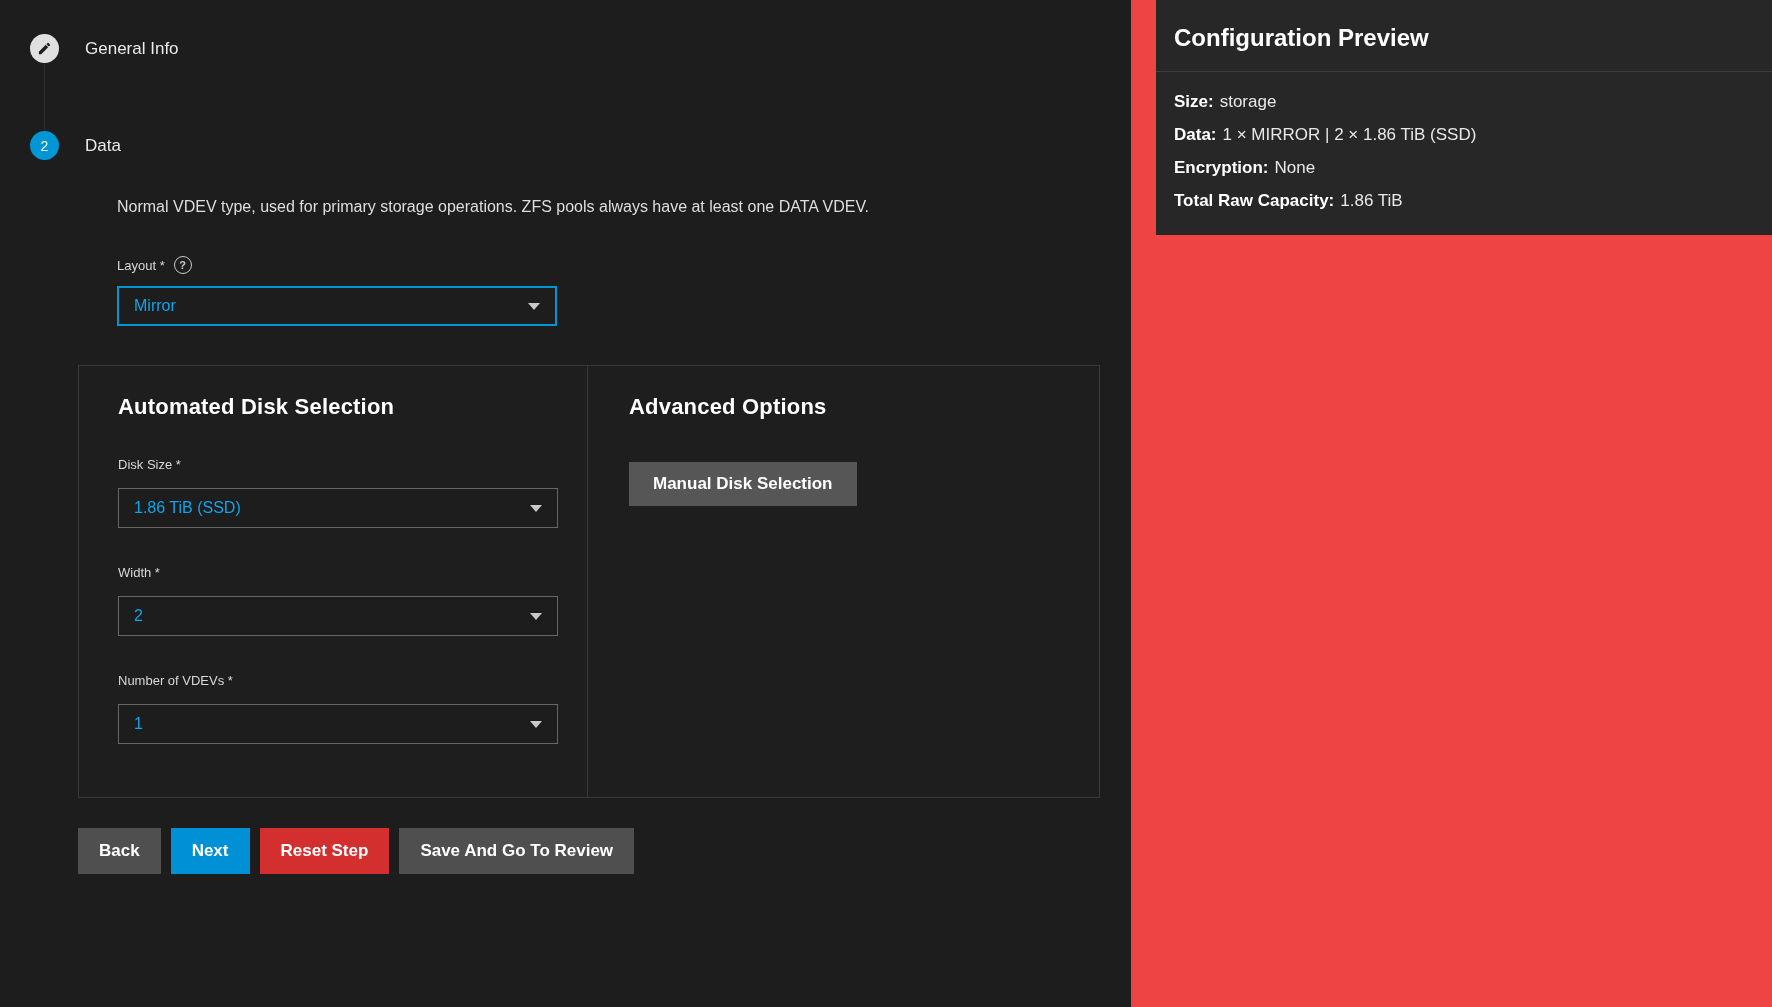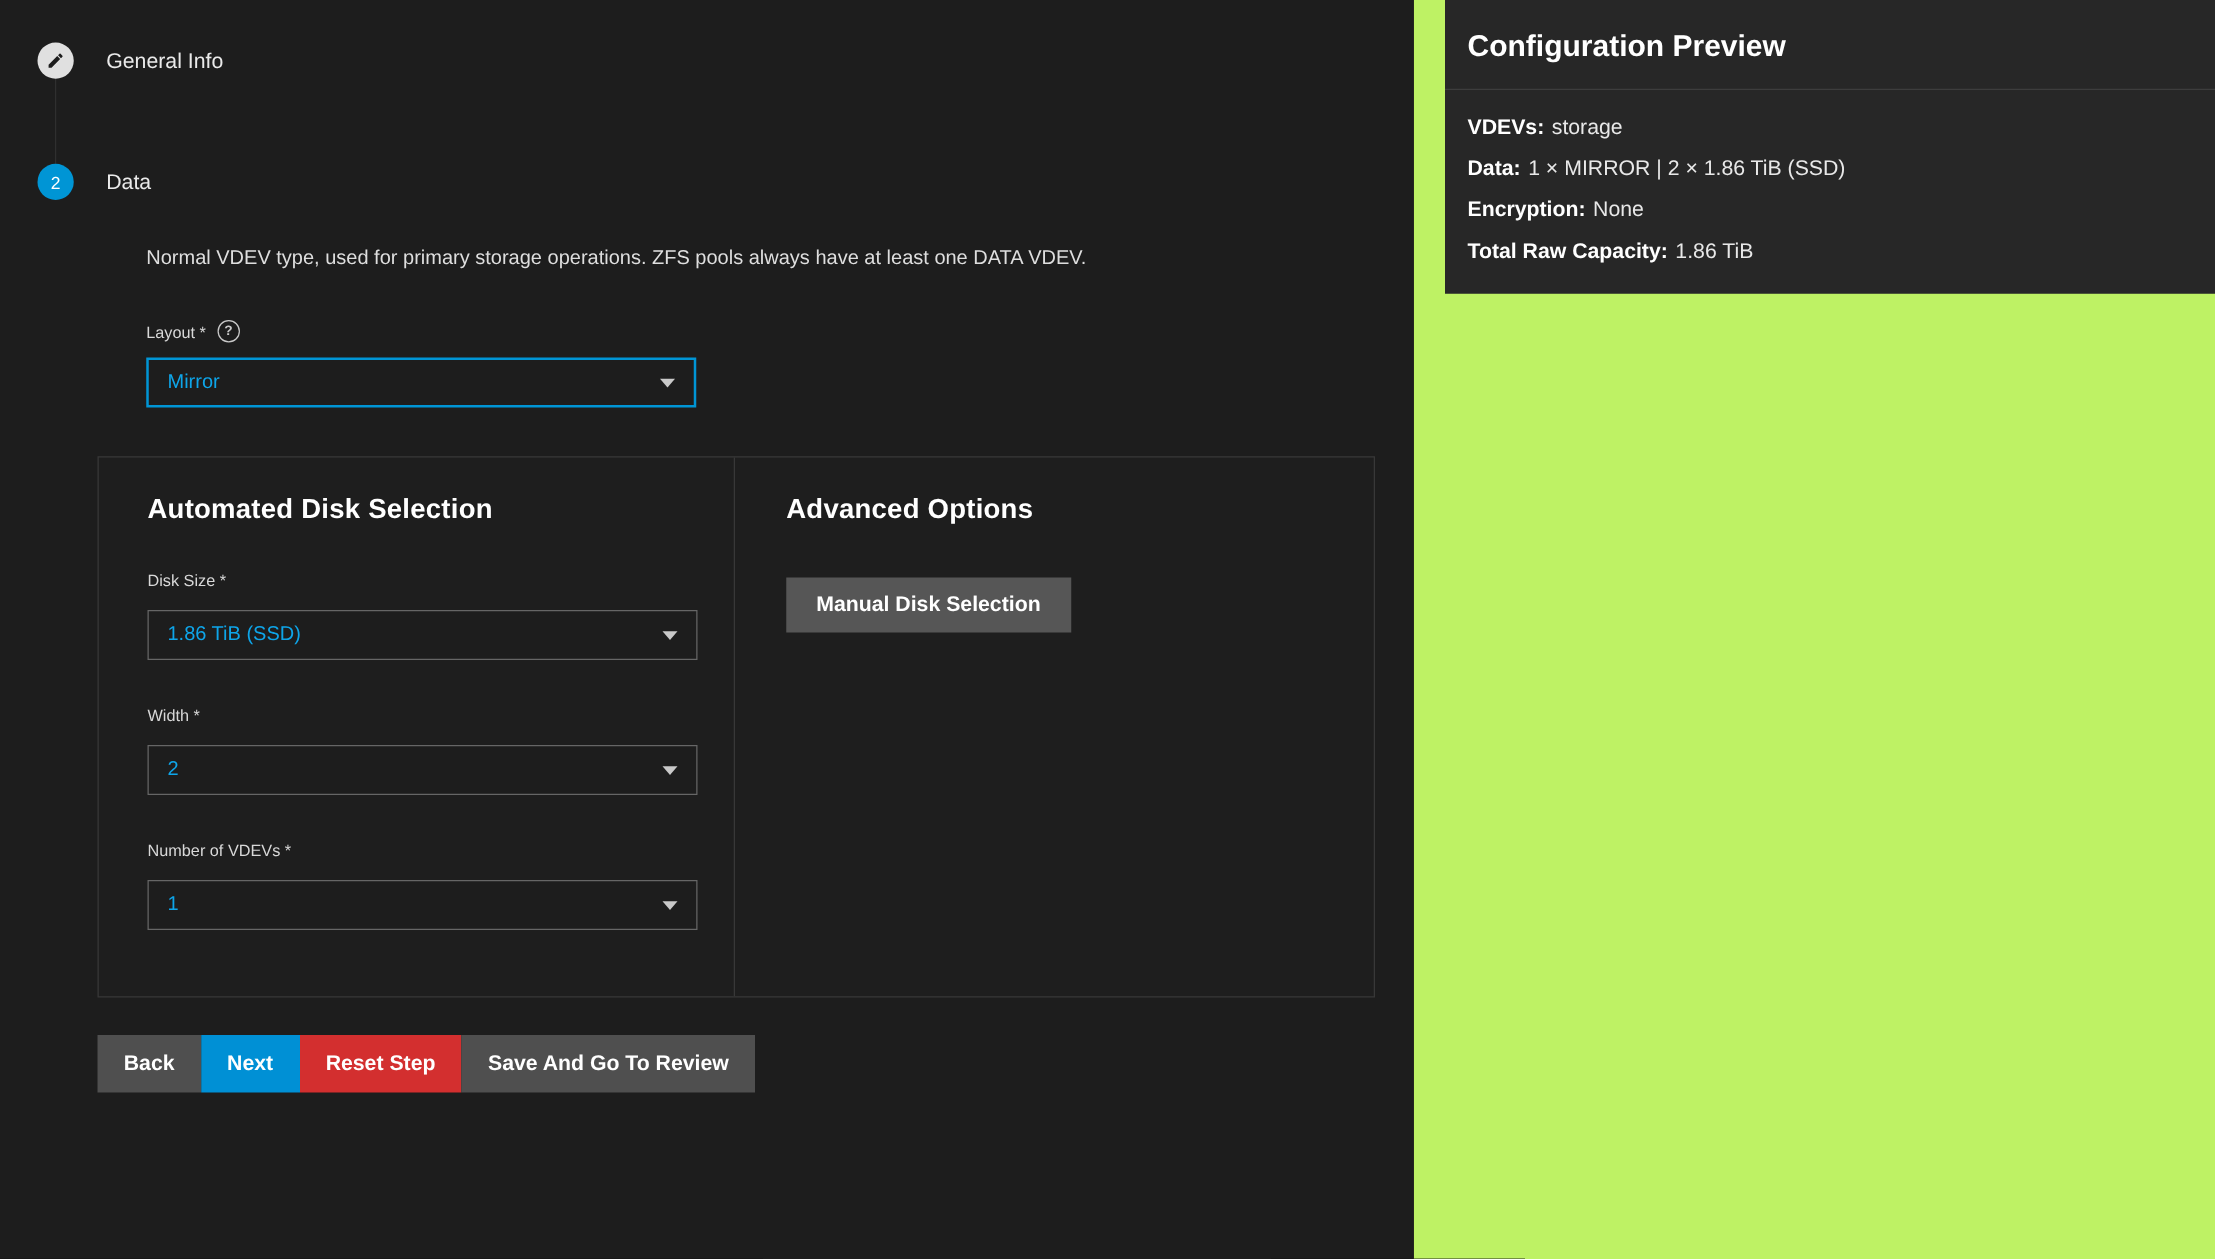--- a/index.html
+++ b/index.html
@@ -45,24 +45,24 @@
   .fgroup .select { margin-top:16px; }
   .adv-desc { margin-top:26px; font-size:16px; line-height:27px; color:#e4e4e4; max-width:445px; }
 
   .btn { border:none; font-family:inherit; font-size:17px; font-weight:bold; color:#fff;
          height:46px; padding:0 21px; cursor:pointer; }
   .btn-gray { background:#4f4f4f; }
   .btn-blue { background:#0090d5; }
   .btn-red  { background:#d32f2f; }
   .btn-manual { background:#565656; height:44px; padding:0 24px; margin-top:42px; }
 
-  .actions { margin:30px 0 0 78px; display:flex; }
+  .actions { margin:30px 0 0 78px; display:flex; gap:10px; }
 
   
-  .sidebar { flex:1; background:#bef264; padding-left:25px; }
+  .sidebar { flex:1; background:#ef4444; padding-left:25px; }
   .card { background:#272727; }
   .card + .card { margin-top:30px; }
   .card-header { padding:24px 18px 19px; border-bottom:1px solid #3d3d3d; }
   .card-title { font-size:24px; font-weight:bold; color:#fff; }
   .card-body { padding:20px 18px 24px; }
   .cfg-row { font-size:17px; margin-bottom:13px; color:#e8e8e8; }
   .cfg-row:last-child { margin-bottom:0; }
   .cfg-label { font-weight:bold; color:#fff; margin-right:6px; }
   .empty-text { font-size:17px; color:#e8e8e8; }
 </style>
@@ -149,21 +149,21 @@
   </div>
 
   <div class="sidebar">
 
     <div class="card">
       <div class="card-header">
         <div class="card-title">Configuration Preview</div>
       </div>
       <div class="card-body">
         <div class="cfg-row">
-          <span class="cfg-label">VDEVs:</span><span>storage</span>
+          <span class="cfg-label">Size:</span><span>storage</span>
         </div>
         <div class="cfg-row">
           <span class="cfg-label">Data:</span><span>1 × MIRROR | 2 × 1.86 TiB (SSD)</span>
         </div>
         <div class="cfg-row">
           <span class="cfg-label">Encryption:</span><span>None</span>
         </div>
         <div class="cfg-row">
           <span class="cfg-label">Total Raw Capacity:</span><span>1.86 TiB</span>
         </div>

